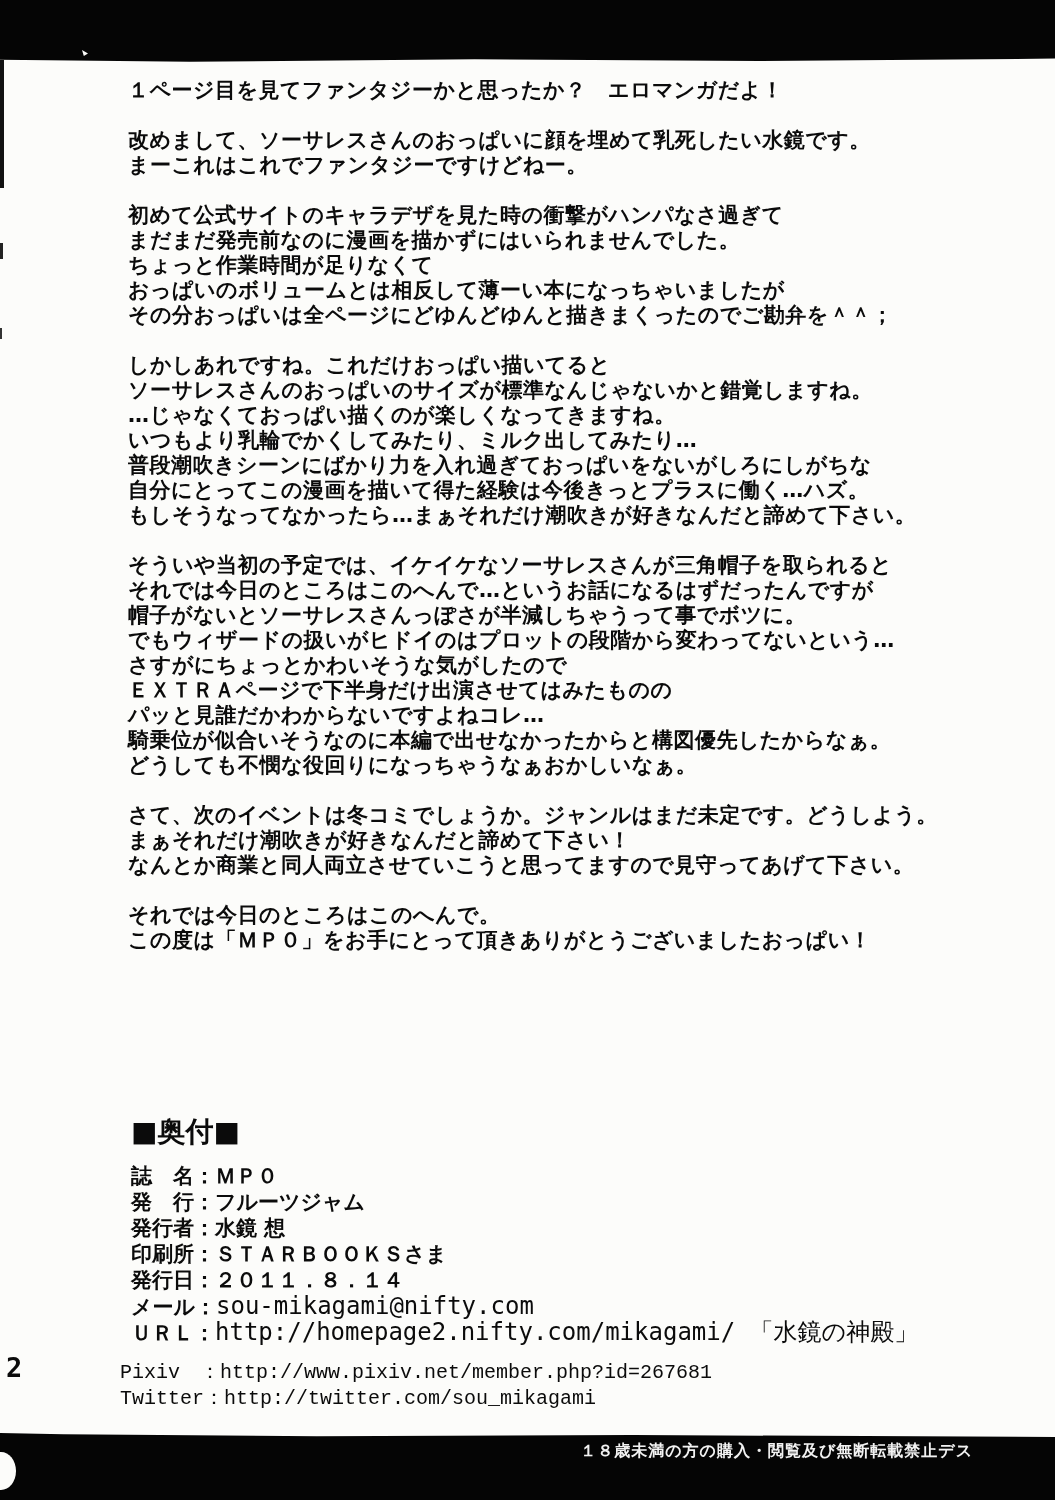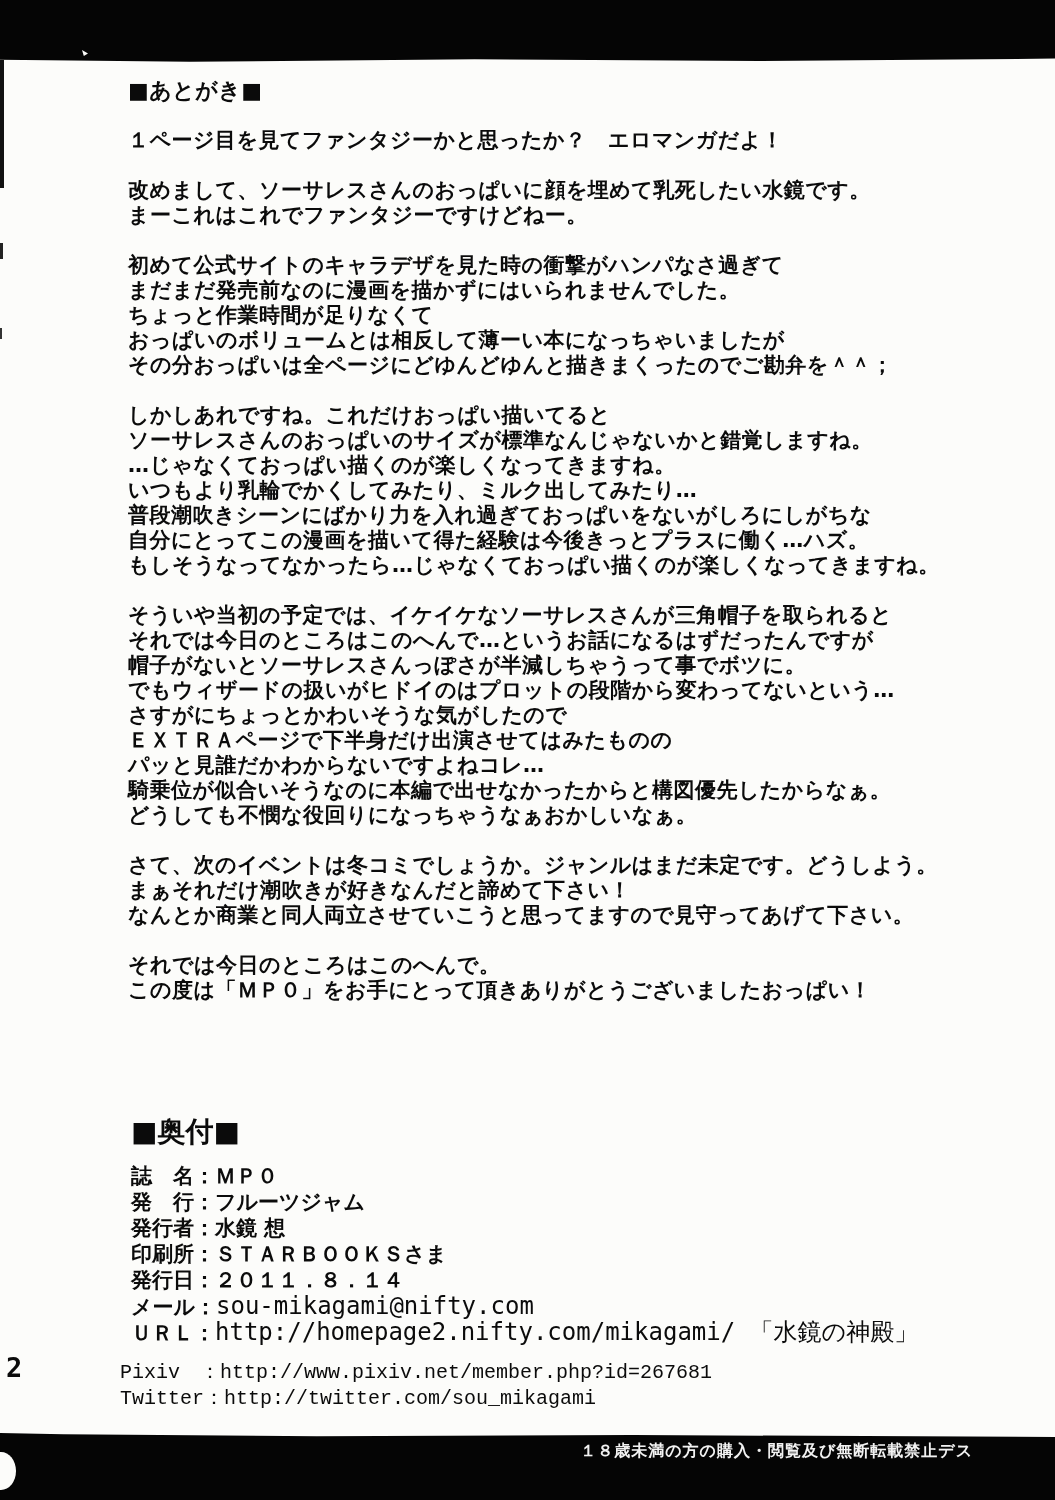--- a/index.html
+++ b/index.html
@@ -86,21 +86,20 @@
 
 <div class="page">
 
   <div class="topbar"></div>
   <div class="topbar-speck"></div>
   <div class="edge-line"></div>
   <div class="edge-dash-1"></div>
   <div class="edge-dash-2"></div>
 
   <div class="afterword">
-    <div class="heading">■あとがき■</div>
     <div class="paragraph">
         <div class="line">１ページ目を見てファンタジーかと思ったか？　エロマンガだよ！</div>
       </div>
     <div class="paragraph">
         <div class="line">改めまして、ソーサレスさんのおっぱいに顔を埋めて乳死したい水鏡です。</div>
         <div class="line">まーこれはこれでファンタジーですけどねー。</div>
       </div>
     <div class="paragraph">
         <div class="line">初めて公式サイトのキャラデザを見た時の衝撃がハンパなさ過ぎて</div>
         <div class="line">まだまだ発売前なのに漫画を描かずにはいられませんでした。</div>
@@ -108,21 +107,21 @@
         <div class="line">おっぱいのボリュームとは相反して薄ーい本になっちゃいましたが</div>
         <div class="line">その分おっぱいは全ページにどゆんどゆんと描きまくったのでご勘弁を＾＾；</div>
       </div>
     <div class="paragraph">
         <div class="line">しかしあれですね。これだけおっぱい描いてると</div>
         <div class="line">ソーサレスさんのおっぱいのサイズが標準なんじゃないかと錯覚しますね。</div>
         <div class="line">…じゃなくておっぱい描くのが楽しくなってきますね。</div>
         <div class="line">いつもより乳輪でかくしてみたり、ミルク出してみたり…</div>
         <div class="line">普段潮吹きシーンにばかり力を入れ過ぎておっぱいをないがしろにしがちな</div>
         <div class="line">自分にとってこの漫画を描いて得た経験は今後きっとプラスに働く…ハズ。</div>
-        <div class="line">もしそうなってなかったら…じゃなくておっぱい描くのが楽しくなってきますね。</div>
+        <div class="line">もしそうなってなかったら…まぁそれだけ潮吹きが好きなんだと諦めて下さい。</div>
       </div>
     <div class="paragraph">
         <div class="line">そういや当初の予定では、イケイケなソーサレスさんが三角帽子を取られると</div>
         <div class="line">それでは今日のところはこのへんで…というお話になるはずだったんですが</div>
         <div class="line">帽子がないとソーサレスさんっぽさが半減しちゃうって事でボツに。</div>
         <div class="line">でもウィザードの扱いがヒドイのはプロットの段階から変わってないという…</div>
         <div class="line">さすがにちょっとかわいそうな気がしたので</div>
         <div class="line">ＥＸＴＲＡページで下半身だけ出演させてはみたものの</div>
         <div class="line">パッと見誰だかわからないですよねコレ…</div>
         <div class="line">騎乗位が似合いそうなのに本編で出せなかったからと構図優先したからなぁ。</div>

